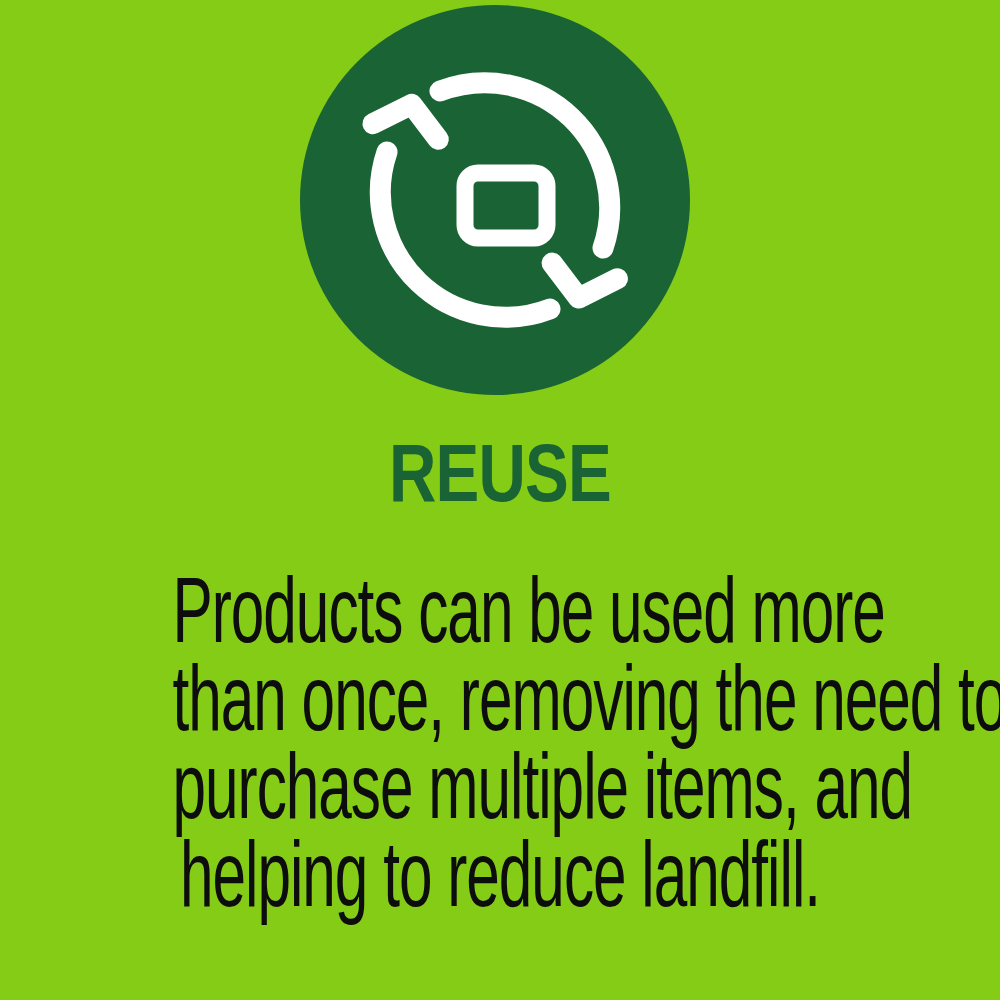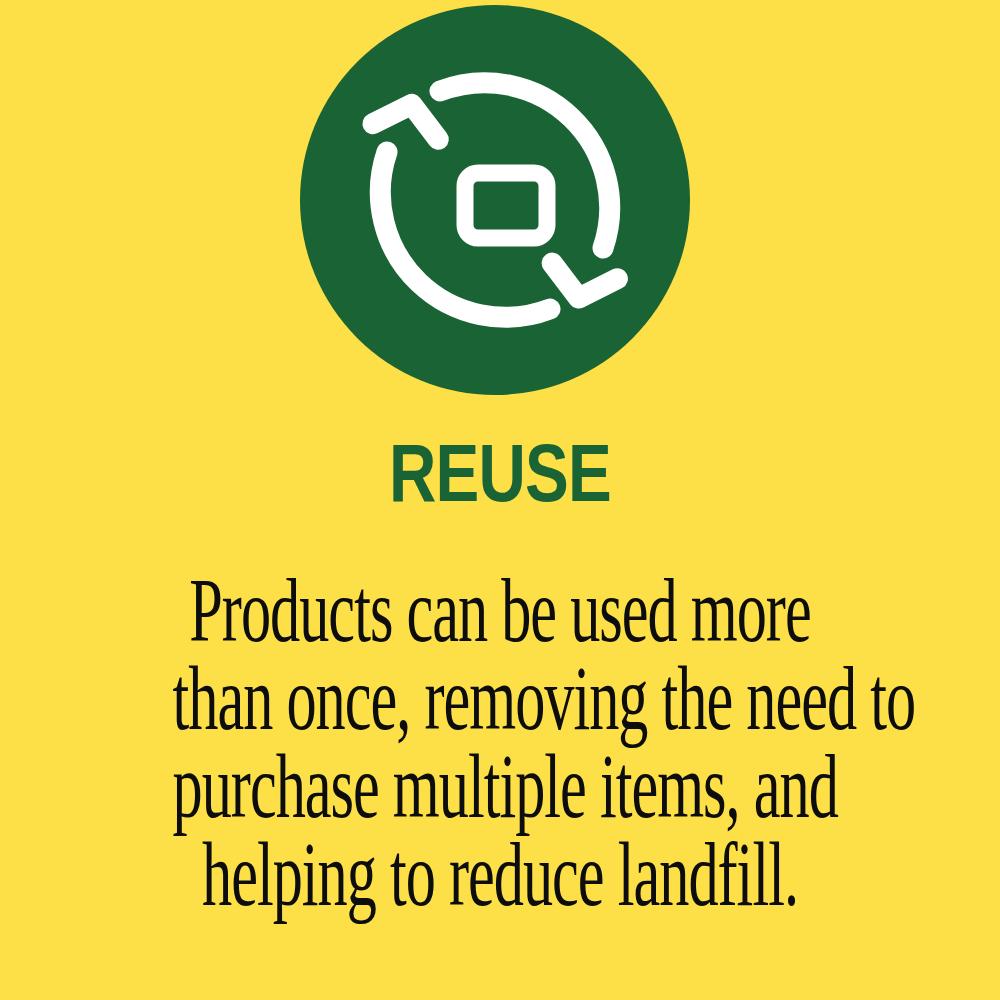--- a/index.html
+++ b/index.html
@@ -11,21 +11,21 @@
     width: 1000px;
     height: 1000px;
     overflow: hidden;
     font-family: "Liberation Sans", sans-serif;
   }
 
   .card {
     position: relative;
     width: 1000px;
     height: 1000px;
-    background: #fde047;
+    background: #84cc16;
     display: flex;
     flex-direction: column;
     align-items: center;
   }
 
   
   .icon-badge {
     position: absolute;
     left: 300px;
     top: 5px;
@@ -57,21 +57,21 @@
   }
 
   
   .body-copy {
     position: absolute;
     top: 566px;
     left: 0;
     width: 1000px;
     text-align: center;
     color: #0d0d0d;
-    font-family: Liberation Serif, serif;
+    font-family: Liberation Sans, sans-serif;
     font-weight: 400;
   }
   .body-line {
     display: block;
     font-size: 92px;
     line-height: 88px;
     letter-spacing: -1.5px;
     white-space: nowrap;
     transform: scaleX(0.655);
     transform-origin: 50% 50%;

